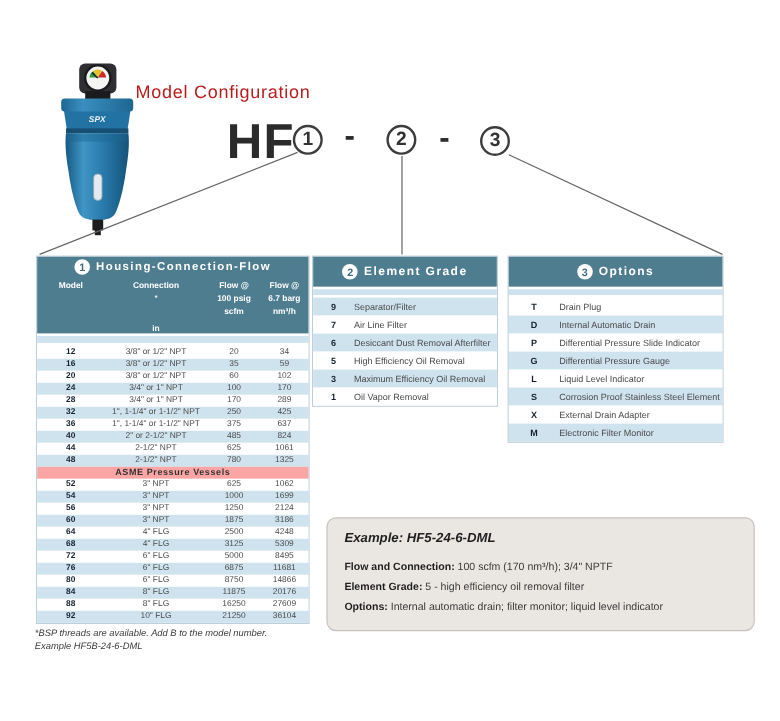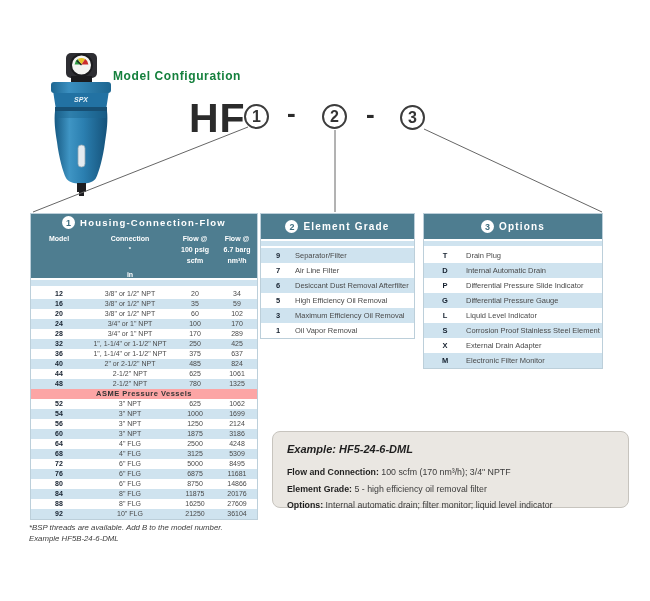--- a/index.html
+++ b/index.html
@@ -6,21 +6,21 @@
   body { background:#fff; font-family:"Liberation Sans", sans-serif; }
   #page {
     position:relative; width:650px; height:601px; background:#fff;
     overflow:hidden; color:#333;
   }
 
   
   #product-image { position:absolute; left:42px; top:50px; }
   #model-config-title {
     position:absolute; left:113px; top:69px;
-    font-size:12px; font-weight:bold; letter-spacing:0.6px; color:#15803d;
+    font-size:15px; font-weight:normal; letter-spacing:0.6px; color:#b91c1c;
   }
   #model-number-row { position:absolute; left:0; top:0; }
   .hf-text {
     position:absolute; left:189px; top:95px;
     font-size:41px; font-weight:bold; color:#2b2b2b; letter-spacing:1px;
   }
   .num-circle {
     position:absolute; width:25px; height:25px; border:2px solid #3c3c3c;
     border-radius:50%; background:#fff; display:flex; align-items:center;
     justify-content:center; font-size:16px; font-weight:bold; color:#333;
@@ -79,21 +79,21 @@
   .coderow .code { font-weight:bold; text-align:center; color:#15202e; }
 
   
   #footnote {
     position:absolute; left:29px; top:522px; width:250px;
     font-size:7.8px; font-style:italic; color:#3d3d3d; line-height:11px;
   }
 
   
   #example-box {
-    position:absolute; left:272px; top:431px; width:357px; height:77px;
+    position:absolute; left:272px; top:431px; width:357px; height:95px;
     background:#eae7e2; border:1px solid #c7c4be; border-radius:8px;
     padding:11px 14px;
   }
   #example-title { font-size:11px; font-weight:bold; font-style:italic; color:#1f1f1f; }
   #example-lines { margin-top:9px; }
   .ex-line { font-size:8.8px; line-height:16.5px; color:#3a3a3a; }
   .ex-line b { color:#1f1f1f; }
 </style>
 </head>
 <body>

